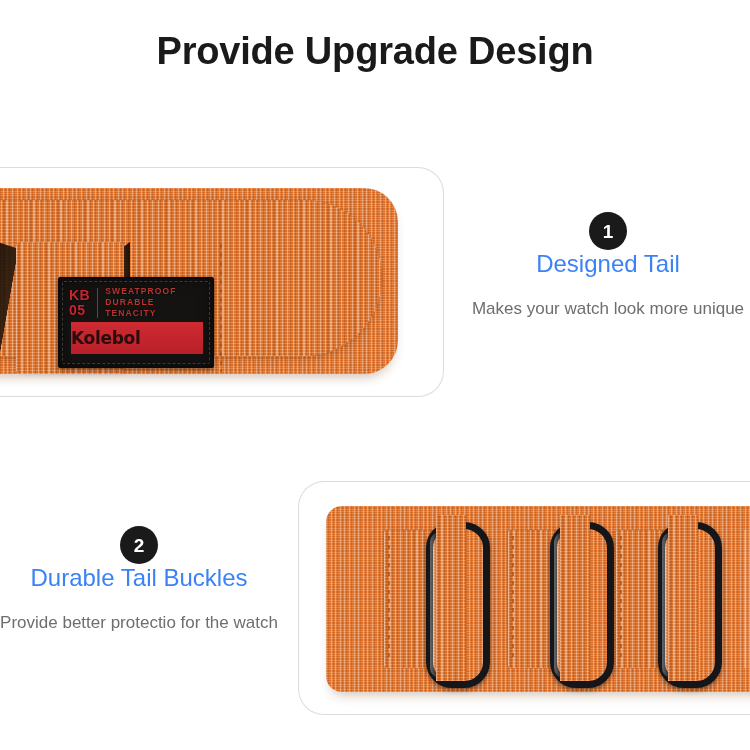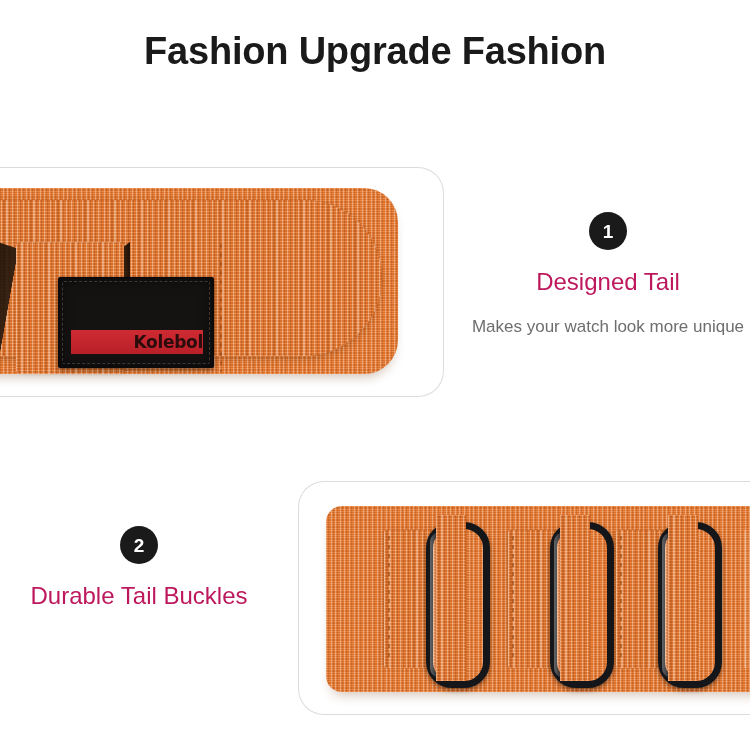--- a/index.html
+++ b/index.html
@@ -196,25 +196,25 @@
     font-weight: bold;
     line-height: 11px;
     letter-spacing: 1.1px;
     text-shadow: 0 0 2px rgba(0,0,0,0.7);
   }
   .label-brandbar {
     position: absolute;
     left: 11px;
     bottom: 12px;
     width: 132px;
-    height: 24px;
+    height: 32px;
     background: linear-gradient(180deg, #cf2b33 0%, #b81f28 100%);
     display: flex;
     align-items: center;
-    justify-content: flex-end;
+    justify-content: flex-start;
   }
   .label-brandbar span {
     color: #2a0c0d;
     font-size: 17px;
     font-weight: bold;
     letter-spacing: -0.3px;
     font-family: "DejaVu Sans", sans-serif;
   }
 
   
@@ -300,51 +300,62 @@
     color: #ffffff;
     font-size: 19px;
     font-weight: bold;
     display: flex;
     align-items: center;
     justify-content: center;
     margin: 0 auto;
     line-height: 1;
   }
   .callout-title {
-    margin-top: 18px;
     font-size: 24px;
-    color: #be185d;
+    color: #3b82f6;
     font-weight: normal;
     line-height: 1.2;
   }
   .callout-desc {
     margin-top: 18px;
     font-size: 17px;
     color: #6e6e6e;
     line-height: 1.42;
   }
 </style>
 </head>
 <body>
 
-<div class="page-title">Fashion Upgrade Fashion</div>
+<div class="page-title">Provide Upgrade Design</div>
 
 <div class="photo-card top">
 
   <div class="webbing strap-base"></div>
 
   <div class="webbing coarse strap-tail">
 
     <div class="tail-notch"></div>
     <div class="tail-notch right"></div>
     <div class="webbing coarse tail-loop"></div>
     <div class="stitch-col" style="left:300px"></div>
 
     <div class="brand-label">
       <div class="label-stitch"></div>
+      <div class="label-top">
+        <div>
+          <div class="label-code">KB</div>
+          <div class="label-code">05</div>
+        </div>
+        <div class="label-divider"></div>
+        <div>
+          <div class="label-claims">SWEATPROOF</div>
+          <div class="label-claims">DURABLE</div>
+          <div class="label-claims">TENACITY</div>
+        </div>
+      </div>
       <div class="label-brandbar">
         <span>Kolebol</span>
       </div>
     </div>
   </div>
 </div>
 
 <div class="callout callout-1">
   <div class="badge">1</div>
   <div class="callout-title">Designed Tail</div>
@@ -378,13 +389,14 @@
 
     <div class="right-seam">
       
     </div>
   </div>
 </div>
 
 <div class="callout callout-2">
   <div class="badge">2</div>
   <div class="callout-title">Durable Tail Buckles</div>
+  <div class="callout-desc">Provide better protectio for the watch</div>
 </div>
 
 </body></html>

